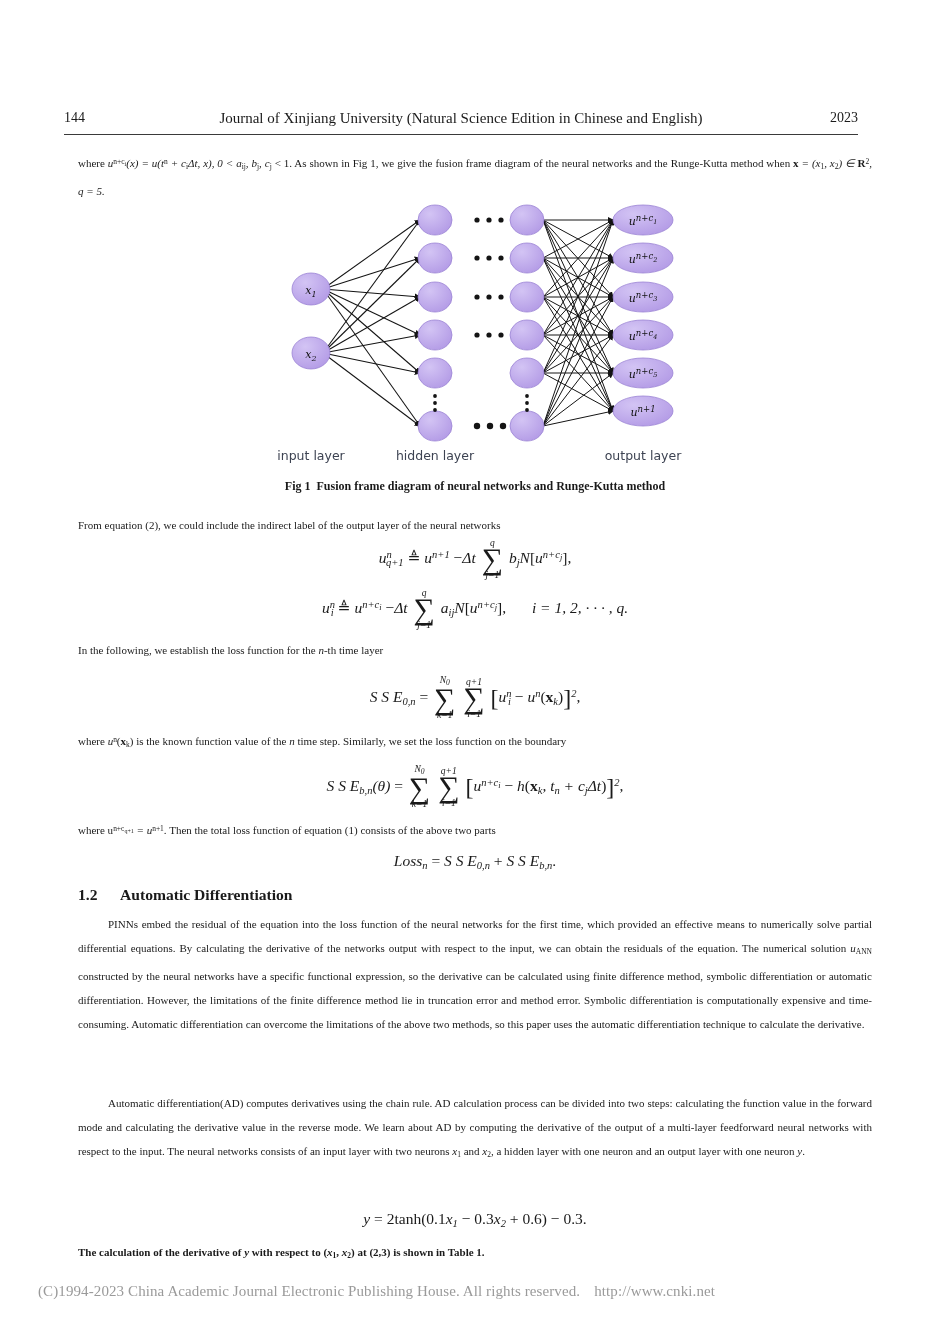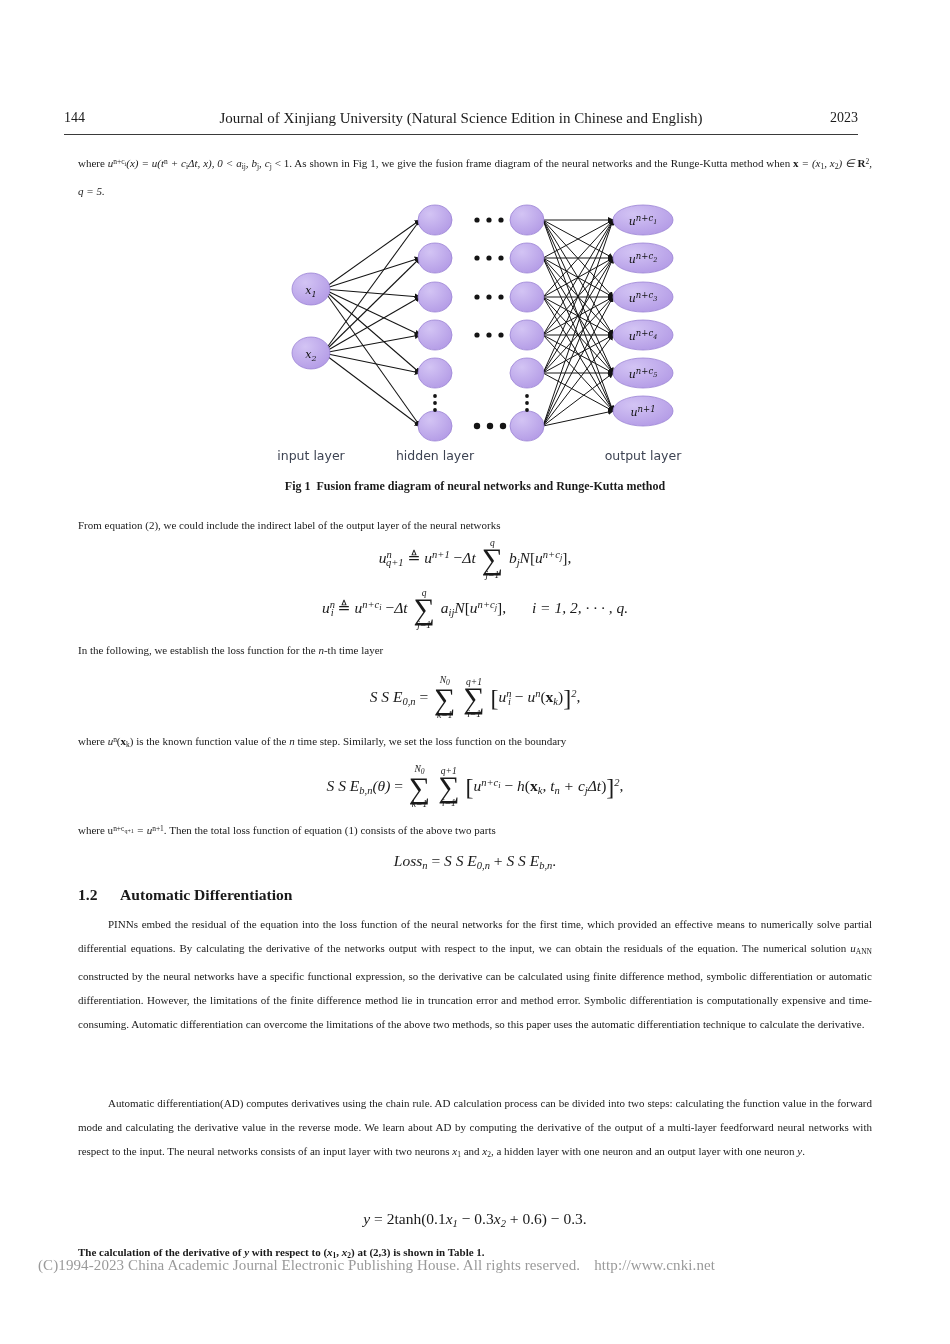--- a/index.html
+++ b/index.html
@@ -128,21 +128,21 @@
     position: absolute;
     left: 78px;
     font-weight: bold;
     font-size: 15.6px;
   }
   .sechead .num { display: inline-block; width: 42px; }
   
   .footer {
     position: absolute;
     left: 38px;
-    top: 1257px;
+    top: 1283px;
     width: 880px;
     font-size: 15px;
     color: #9a9a9a;
     letter-spacing: 0.1px;
   }
   .footer .url { margin-left: 14px; }
   
   svg { display: block; }
   .nodelabel {
     font-family: "DejaVu Serif", serif;

